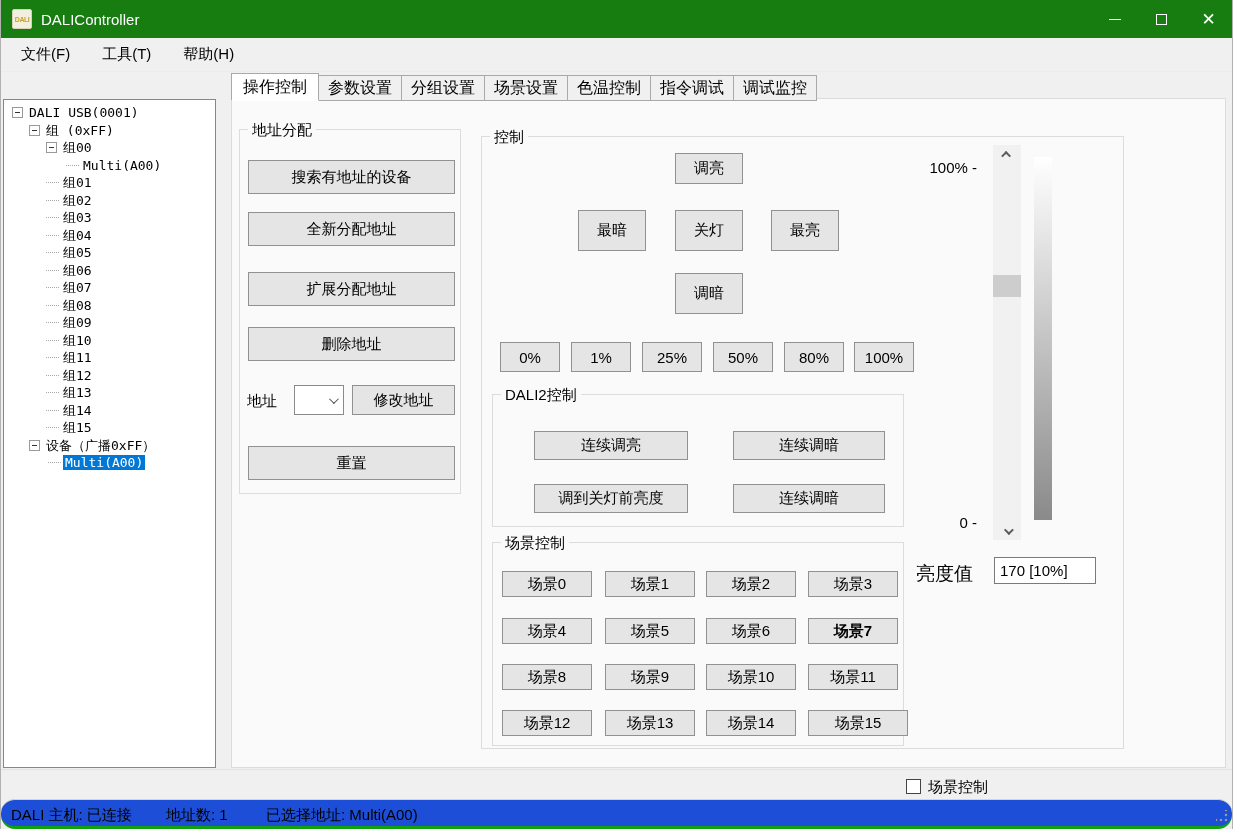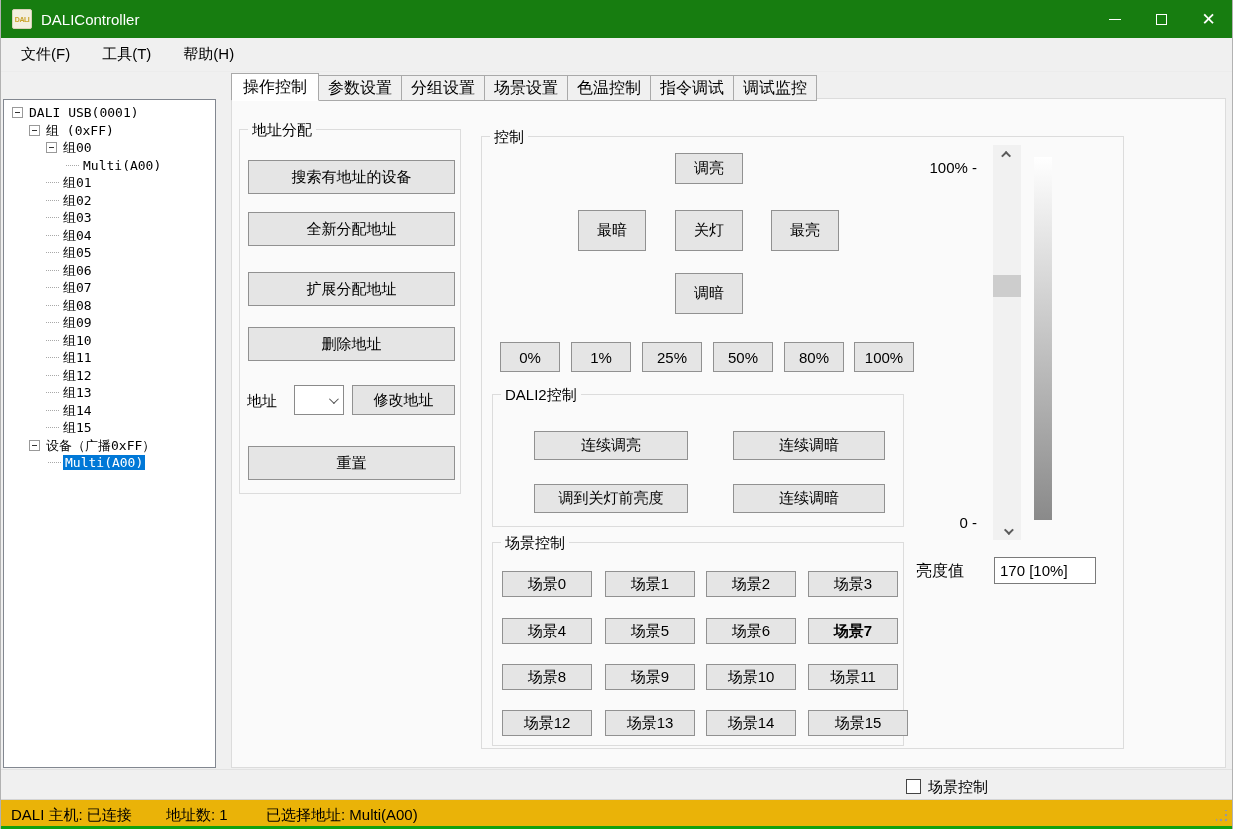--- a/index.html
+++ b/index.html
@@ -52,21 +52,21 @@
   .vscroll{position:absolute;background:#f1f1f1;}
   .vscroll .arrow{position:absolute;left:0;width:100%;height:18px;display:flex;align-items:center;justify-content:center;}
   .chev-up{width:7px;height:7px;border-left:2px solid #5b5b5b;border-top:2px solid #5b5b5b;transform:rotate(45deg) translateY(2px);}
   .chev-dn{width:7px;height:7px;border-right:2px solid #5b5b5b;border-bottom:2px solid #5b5b5b;transform:rotate(45deg) translateY(-2px);}
   .vthumb{position:absolute;left:0;width:100%;height:22px;background:#cdcdcd;}
   .grad-bar{position:absolute;background:linear-gradient(to bottom,#ffffff 0%,#8a8a8a 100%);}
   
   .footer-band{position:absolute;left:0;top:769px;width:100%;height:30px;background:#f0f0f0;border-top:1px solid #e2e2e2;}
   .checkbox{position:absolute;left:905px;top:9px;width:15px;height:15px;border:1px solid #444;background:#fff;}
   .cb-label{position:absolute;left:927px;top:8px;font-size:15px;}
-  .statusbar{position:absolute;left:0;top:799px;width:100%;height:30px;background:#eab308;border-top:1px solid #d4d4d4;border-bottom:3px solid #11a00e;}
+  .statusbar{position:absolute;left:0;top:799px;width:100%;height:30px;background:#1d4ed8;border-top:1px solid #d4d4d4;border-bottom:3px solid #11a00e;border-radius:14px;}
   .status-item{position:absolute;top:6px;font-size:15px;white-space:nowrap;}
   .grip{position:absolute;right:4px;bottom:4px;width:12px;height:12px;background:
     radial-gradient(circle at 10px 10px,#9a9a9a 1.4px,transparent 1.6px),
     radial-gradient(circle at 10px 5px,#9a9a9a 1.4px,transparent 1.6px),
     radial-gradient(circle at 5px 10px,#9a9a9a 1.4px,transparent 1.6px),
     radial-gradient(circle at 10px 0px,#9a9a9a 1.4px,transparent 1.6px),
     radial-gradient(circle at 0px 10px,#9a9a9a 1.4px,transparent 1.6px);}
 </style>
 </head>
 <body>
@@ -259,21 +259,21 @@
           <span class="chev-up"></span>
         </div>
       <div class="vthumb" style="top:130px;"></div>
       <div class="arrow" style="bottom:0;">
           <span class="chev-dn"></span>
         </div>
     </div>
 
     <div class="grad-bar" style="left:552px;top:20px;width:18px;height:363px;"></div>
 
-    <div class="lbl" style="left:434px;top:424px;font-size:16px;">亮度值</div>
+    <div class="lbl" style="left:434px;top:424px;font-size:19px;">亮度值</div>
     <div class="textbox" style="left:512px;top:420px;width:102px;height:27px;">
       <span>170 [10%]</span>
     </div>
   </div>
 
 </div>
 
 <div class="footer-band">
   <div class="checkbox"></div>
   <div class="cb-label">场景控制</div>

